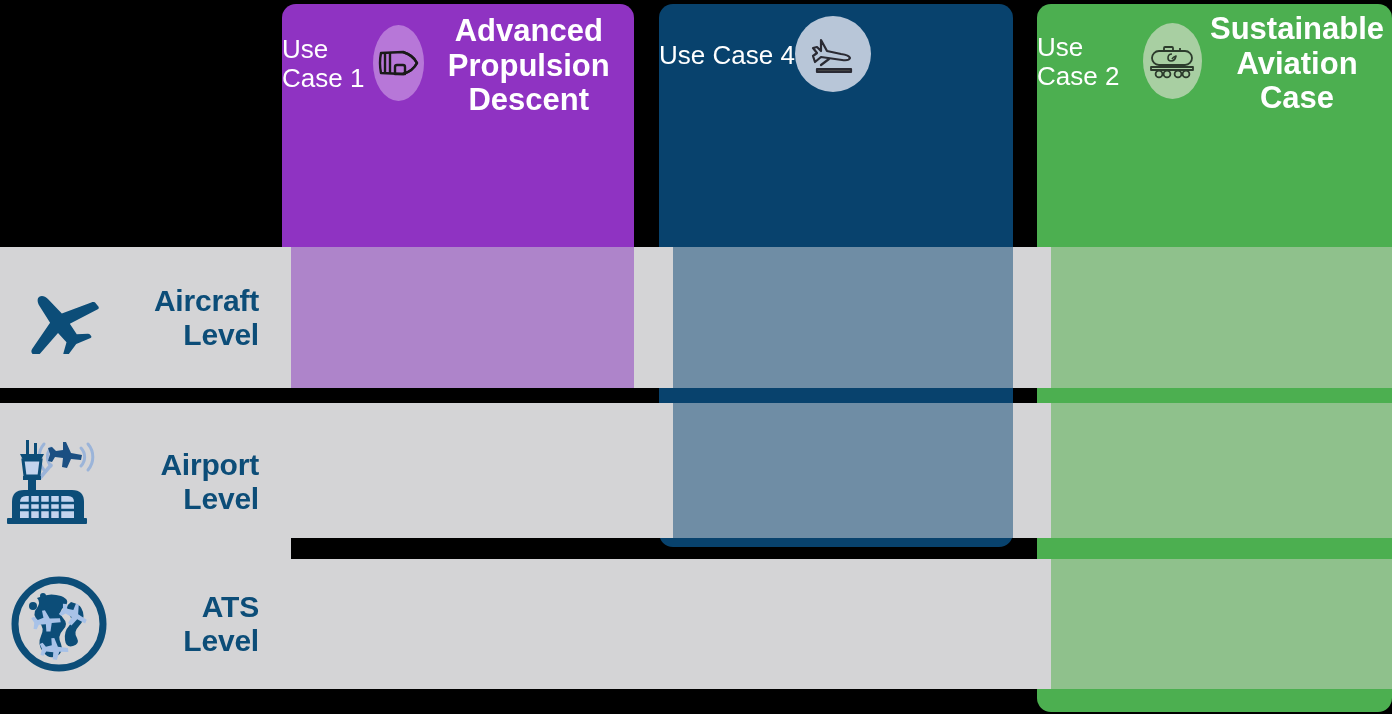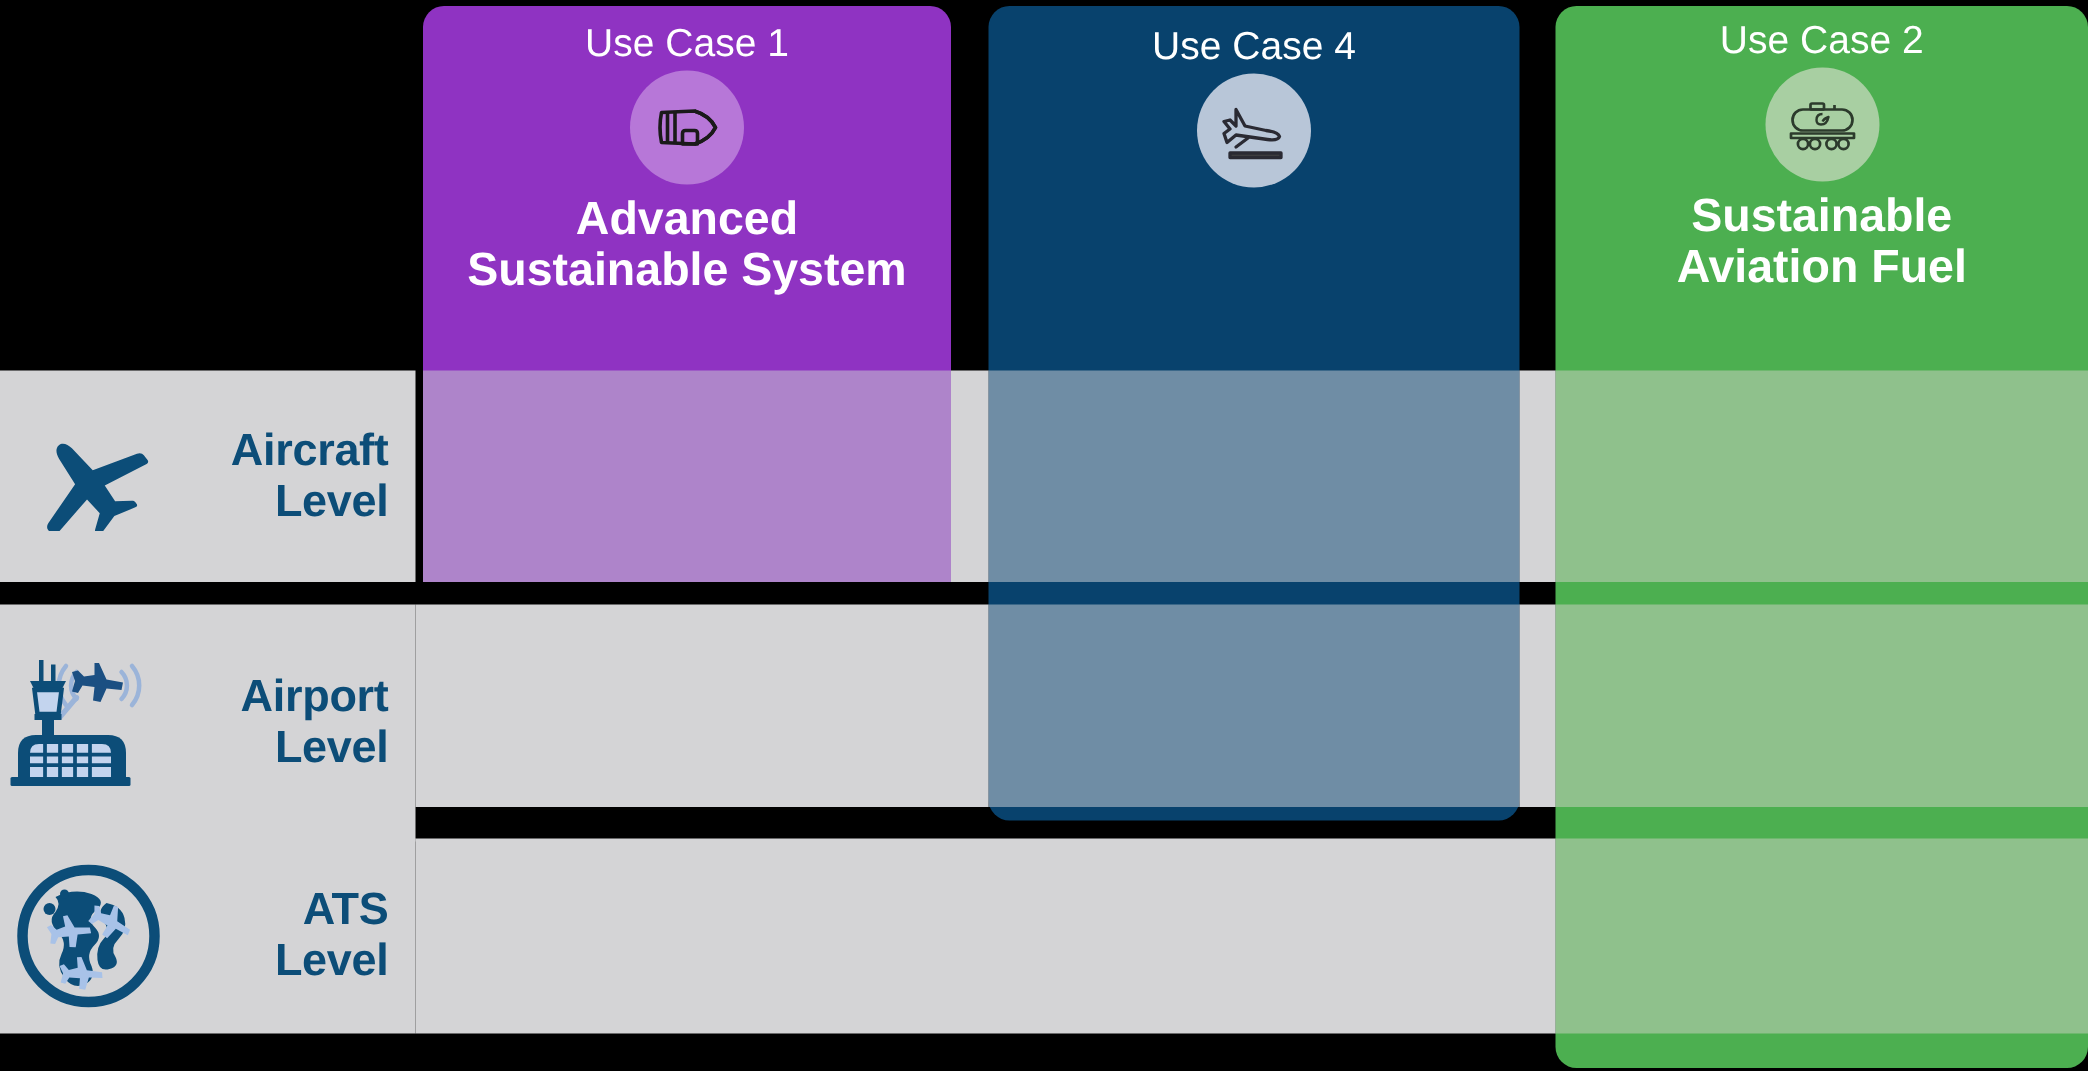--- a/index.html
+++ b/index.html
@@ -16,20 +16,21 @@
     height: 714px;
     background: #000000;
     overflow: hidden;
   }
 
   
   .level-band {
     position: absolute;
     left: 0;
     background: #d4d4d6;
+    padding-left: 14px;
   }
   .band-1 { top: 247px; height: 141px; width: 1036px; }
   .band-2 { top: 403px; height: 158px; width: 1036px; }
   .band-3 { top: 559px; height: 130px; width: 1036px; }
 
   
   .band-label-wrap {
     position: absolute;
     left: 0;
     width: 277px;
@@ -80,21 +81,21 @@
   .col-3 { left: 1037px; width: 355px; }
 
   
   .uc-head {
     position: absolute;
     left: 0;
     top: 0;
     width: 100%;
     box-sizing: border-box;
     display: flex;
-    flex-direction: column;
+    flex-direction: row;
     align-items: center;
     padding-top: 12px;
     color: #ffffff;
   }
   .uc-kicker {
     font-size: 26px;
     font-weight: normal;
     line-height: 1.1;
     margin-bottom: 4px;
   }
@@ -140,21 +141,21 @@
         <svg width="50" height="44" viewBox="0 0 50 44" fill="none" stroke="#1a1a1a" stroke-width="2.4" stroke-linejoin="round">
           <path d="M8 12 Q6 22 8 32 L30 33 Q40 30 44 22 Q40 14 30 11 Z" fill="none"></path>
           <path d="M12 11.5 L12 33"></path>
           <path d="M17 11 L17 33"></path>
           <path d="M30 33 Q40 30 44 22 Q40 14 30 11" fill="none"></path>
           <path d="M22 33 L22 26 Q22 24 24 24 L30 24 Q32 24 32 26 L32 33 Z" fill="none"></path>
         </svg>
       </div>
       <div class="uc-title">
         <span>Advanced</span><br>
-        <span>Sustainable System</span>
+        <span>Propulsion Descent</span>
       </div>
     </div>
   </div>
 
   <div class="uc-col col-2">
     <div class="solid" style="height: 543px; background:#08426d;"></div>
     <div class="uc-row" style="top:243px; height:141px; background:#6f8da5;"></div>
     <div class="uc-row" style="top:399px; height:135px; background:#6f8da5;"></div>
 
     <div class="uc-head head-2">
@@ -185,21 +186,21 @@
           <path d="M25 13 Q21 13 21 17 Q21 20 24 20 Q28 20 29 15 Q26 16 25 18" fill="none" stroke-width="1.6"></path>
           <path d="M4 26 L46 26 L46 29 L4 29 Z" fill="none"></path>
           <circle cx="12" cy="33" r="3.4" fill="none"></circle>
           <circle cx="20" cy="33" r="3.4" fill="none"></circle>
           <circle cx="31" cy="33" r="3.4" fill="none"></circle>
           <circle cx="39" cy="33" r="3.4" fill="none"></circle>
         </svg>
       </div>
       <div class="uc-title">
         <span>Sustainable</span><br>
-        <span>Aviation Fuel</span>
+        <span>Aviation Case</span>
       </div>
     </div>
   </div>
 
   <div class="level-band band-1" style="width:277px;">
     <div class="band-label-wrap">
       <div class="band-icon">
         <svg width="96" height="72" viewBox="0 0 96 72" fill="#0c4d78">
           <path d="M48 8 c3 0 5 3 5.5 7 l2 20 l30 9.5 c2 0.6 3 2 3 3.6 v4 c0 1.2-1 2-2.2 1.8 L55.5 48 l-1 12.5 l9 6.6 c0.8 0.6 1.2 1.3 1.2 2.1 v1.6 c0 0.9-0.8 1.5-1.7 1.3 L48 68 l-15 4.1 c-0.9 0.2-1.7-0.4-1.7-1.3 v-1.6 c0-0.8 0.4-1.5 1.2-2.1 l9-6.6 l-1-12.5 L9.7 54 c-1.2 0.2-2.2-0.6-2.2-1.8 v-4 c0-1.6 1-3 3-3.6 l30-9.5 l2-20 C43 11 45 8 48 8 z" transform="rotate(-38 48 40)"></path>
         </svg>

